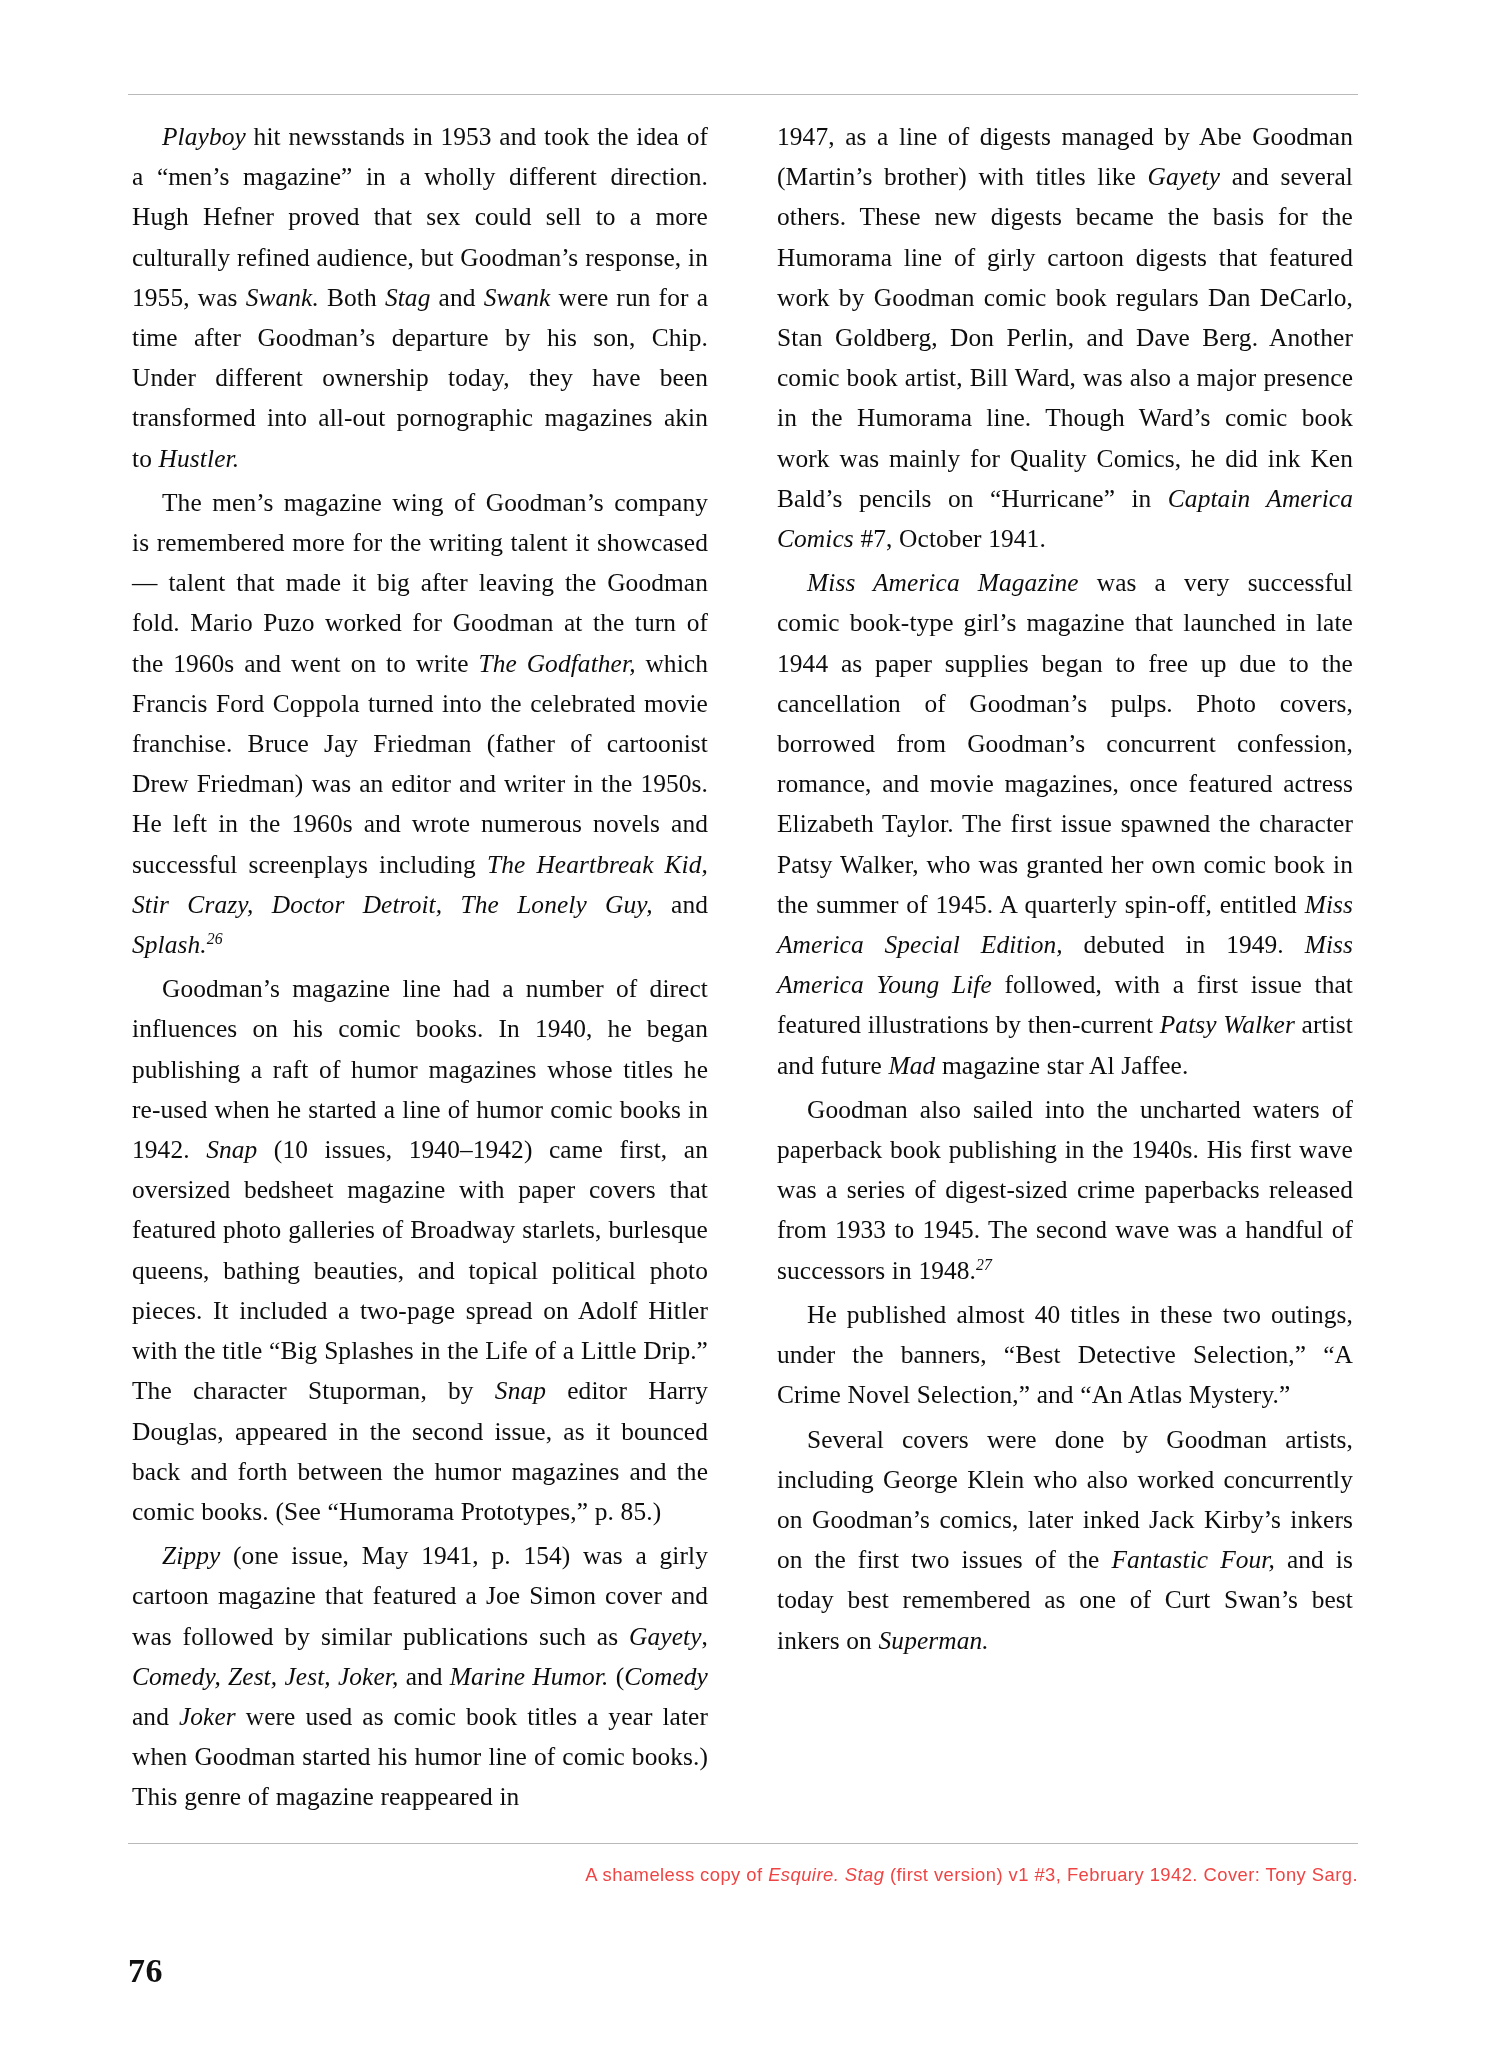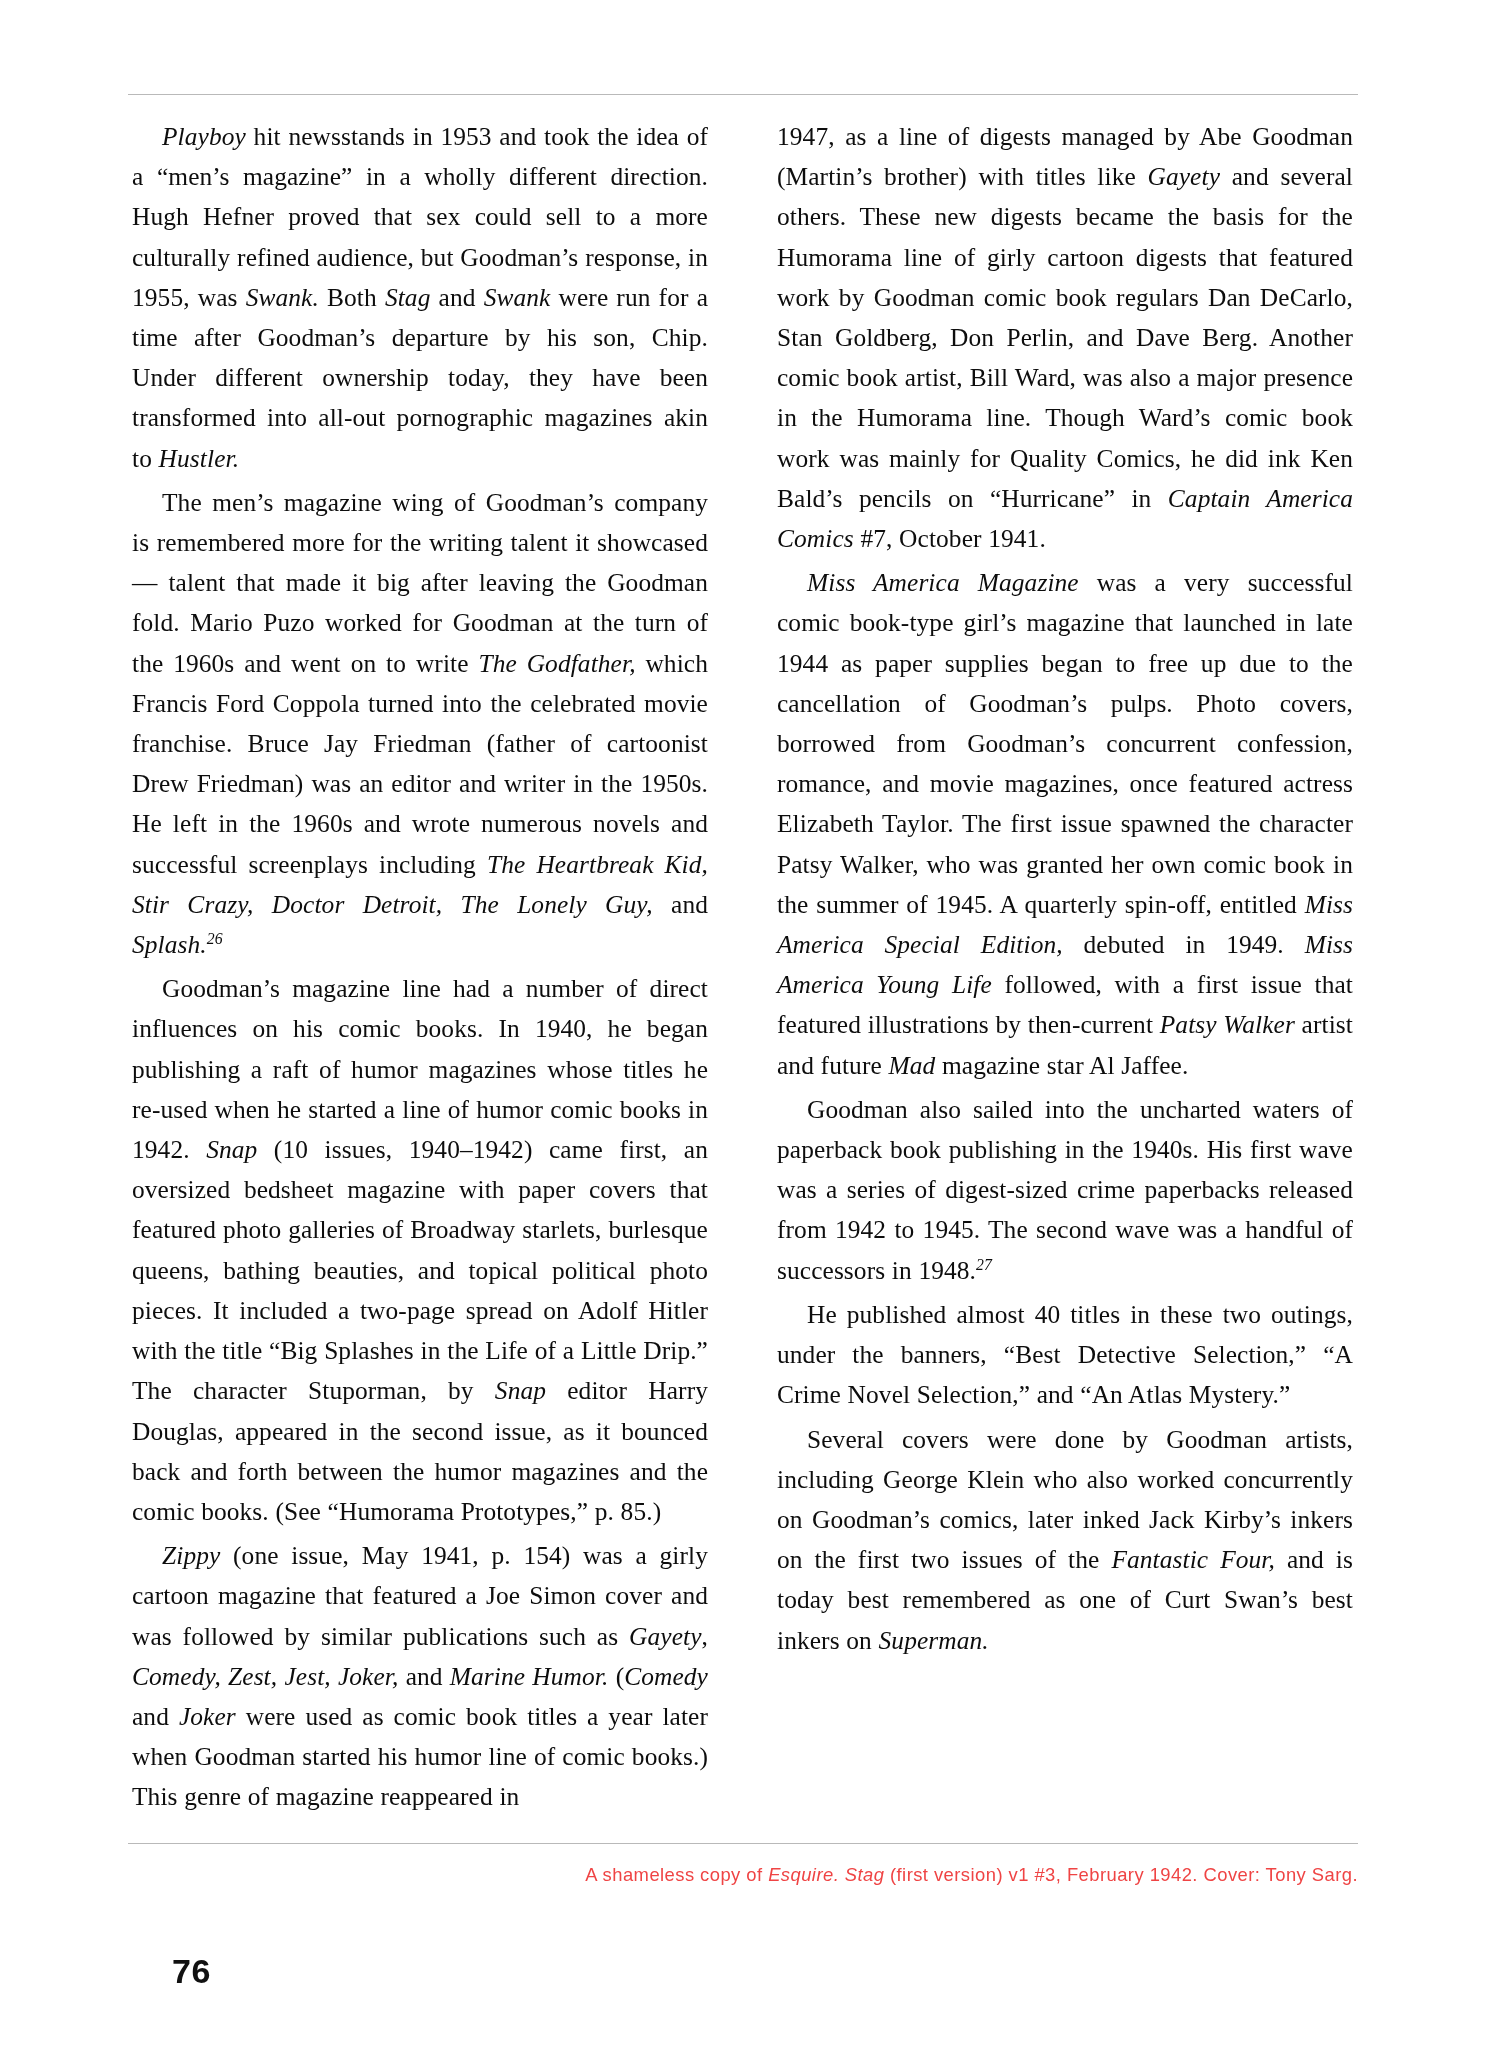--- a/index.html
+++ b/index.html
@@ -83,46 +83,45 @@
     letter-spacing: 0.45px;
     color: #ef4444;
   }
   .caption i {
     font-style: italic;
   }
   .folio {
     position: absolute;
     left: 128px;
     top: 1952px;
-    font-family: Liberation Sans, sans-serif;
+    font-family: Liberation Serif, serif;
     font-weight: bold;
     font-size: 34px;
     letter-spacing: 0.5px;
     color: #111111;
-    margin-left: 44px;
   }
 </style>
 </head>
 <body>
 
 <div class="page">
 
   <div class="rule-top"></div>
 
   <div class="columns">
     <div class="col" id="left-column">
         <p id="p-playboy" class="first"><i>Playboy</i><span> hit newsstands in 1953 and took the idea of a “men’s magazine” in a wholly different direction. Hugh Hefner proved that sex could sell to a more culturally refined audience, but Goodman’s response, in 1955, was </span><i>Swank.</i><span> Both </span><i>Stag</i><span> and </span><i>Swank</i><span> were run for a time after Goodman’s departure by his son, Chip. Under different ownership today, they have been transformed into all-out pornographic magazines akin to </span><i>Hustler.</i></p>
         <p id="p-mens-wing"><span>The men’s magazine wing of Goodman’s company is remembered more for the writing talent it showcased — talent that made it big after leaving the Goodman fold. Mario Puzo worked for Goodman at the turn of the 1960s and went on to write </span><i>The Godfather,</i><span> which Francis Ford Coppola turned into the celebrated movie franchise. Bruce Jay Friedman (father of cartoonist Drew Friedman) was an editor and writer in the 1950s. He left in the 1960s and wrote numerous novels and successful screenplays including </span><i>The Heartbreak Kid, Stir Crazy, Doctor Detroit, The Lonely Guy,</i><span> and </span><i>Splash.</i><sup>26</sup></p>
         <p id="p-magazine-line"><span>Goodman’s magazine line had a number of direct influences on his comic books. In 1940, he began publishing a raft of humor magazines whose titles he re-used when he started a line of humor comic books in 1942. </span><i>Snap</i><span> (10 issues, 1940–1942) came first, an oversized bedsheet magazine with paper covers that featured photo galleries of Broadway starlets, burlesque queens, bathing beauties, and topical political photo pieces. It included a two-page spread on Adolf Hitler with the title “Big Splashes in the Life of a Little Drip.” The character Stuporman, by </span><i>Snap</i><span> editor Harry Douglas, appeared in the second issue, as it bounced back and forth between the humor magazines and the comic books. (See “Humorama Prototypes,” p. 85.)</span></p>
         <p id="p-zippy"><i>Zippy</i><span> (one issue, May 1941, p. 154) was a girly cartoon magazine that featured a Joe Simon cover and was followed by similar publications such as </span><i>Gayety</i><span>, </span><i>Comedy, Zest, Jest, Joker,</i><span> and </span><i>Marine Humor.</i><span> (</span><i>Comedy</i><span> and </span><i>Joker</i><span> were used as comic book titles a year later when Goodman started his humor line of comic books.) This genre of magazine reappeared in</span></p>
       </div>
     <div class="col" id="right-column">
         <p id="p-digests"><span>1947, as a line of digests managed by Abe Goodman (Martin’s brother) with titles like </span><i>Gayety</i><span> and several others. These new digests became the basis for the Humorama line of girly cartoon digests that featured work by Goodman comic book regulars Dan DeCarlo, Stan Goldberg, Don Perlin, and Dave Berg. Another comic book artist, Bill Ward, was also a major presence in the Humorama line. Though Ward’s comic book work was mainly for Quality Comics, he did ink Ken Bald’s pencils on “Hurricane” in </span><i>Captain America Comics</i><span> #7, October 1941.</span></p>
         <p id="p-miss-america"><i>Miss America Magazine</i><span> was a very successful comic book-type girl’s magazine that launched in late 1944 as paper supplies began to free up due to the cancellation of Goodman’s pulps. Photo covers, borrowed from Goodman’s concurrent confession, romance, and movie magazines, once featured actress Elizabeth Taylor. The first issue spawned the character Patsy Walker, who was granted her own comic book in the summer of 1945. A quarterly spin-off, entitled </span><i>Miss America Special Edition,</i><span> debuted in 1949. </span><i>Miss America Young Life</i><span> followed, with a first issue that featured illustrations by then-current </span><i>Patsy Walker</i><span> artist and future </span><i>Mad</i><span> magazine star Al Jaffee.</span></p>
-        <p id="p-paperback"><span>Goodman also sailed into the uncharted waters of paperback book publishing in the 1940s. His first wave was a series of digest-sized crime paperbacks released from 1942 to 1945. The second wave was a handful of successors in 1948.</span><sup>27</sup></p>
+        <p id="p-paperback"><span>Goodman also sailed into the uncharted waters of paperback book publishing in the 1940s. His first wave was a series of digest-sized crime paperbacks released from 1933 to 1945. The second wave was a handful of successors in 1948.</span><sup>27</sup></p>
         <p id="p-forty-titles"><span>He published almost 40 titles in these two outings, under the banners, “Best Detective Selection,” “A Crime Novel Selection,” and “An Atlas Mystery.”</span></p>
         <p id="p-covers"><span>Several covers were done by Goodman artists, including George Klein who also worked concurrently on Goodman’s comics, later inked Jack Kirby’s inkers on the first two issues of the </span><i>Fantastic Four,</i><span> and is today best remembered as one of Curt Swan’s best inkers on </span><i>Superman.</i></p>
       </div>
   </div>
 
   <div class="rule-bottom"></div>
 
   <div class="caption">
     <span>A shameless copy of </span><i>Esquire.</i><span> </span><i>Stag</i><span> (first version) v1 #3, February 1942. Cover: Tony Sarg.</span>
   </div>

